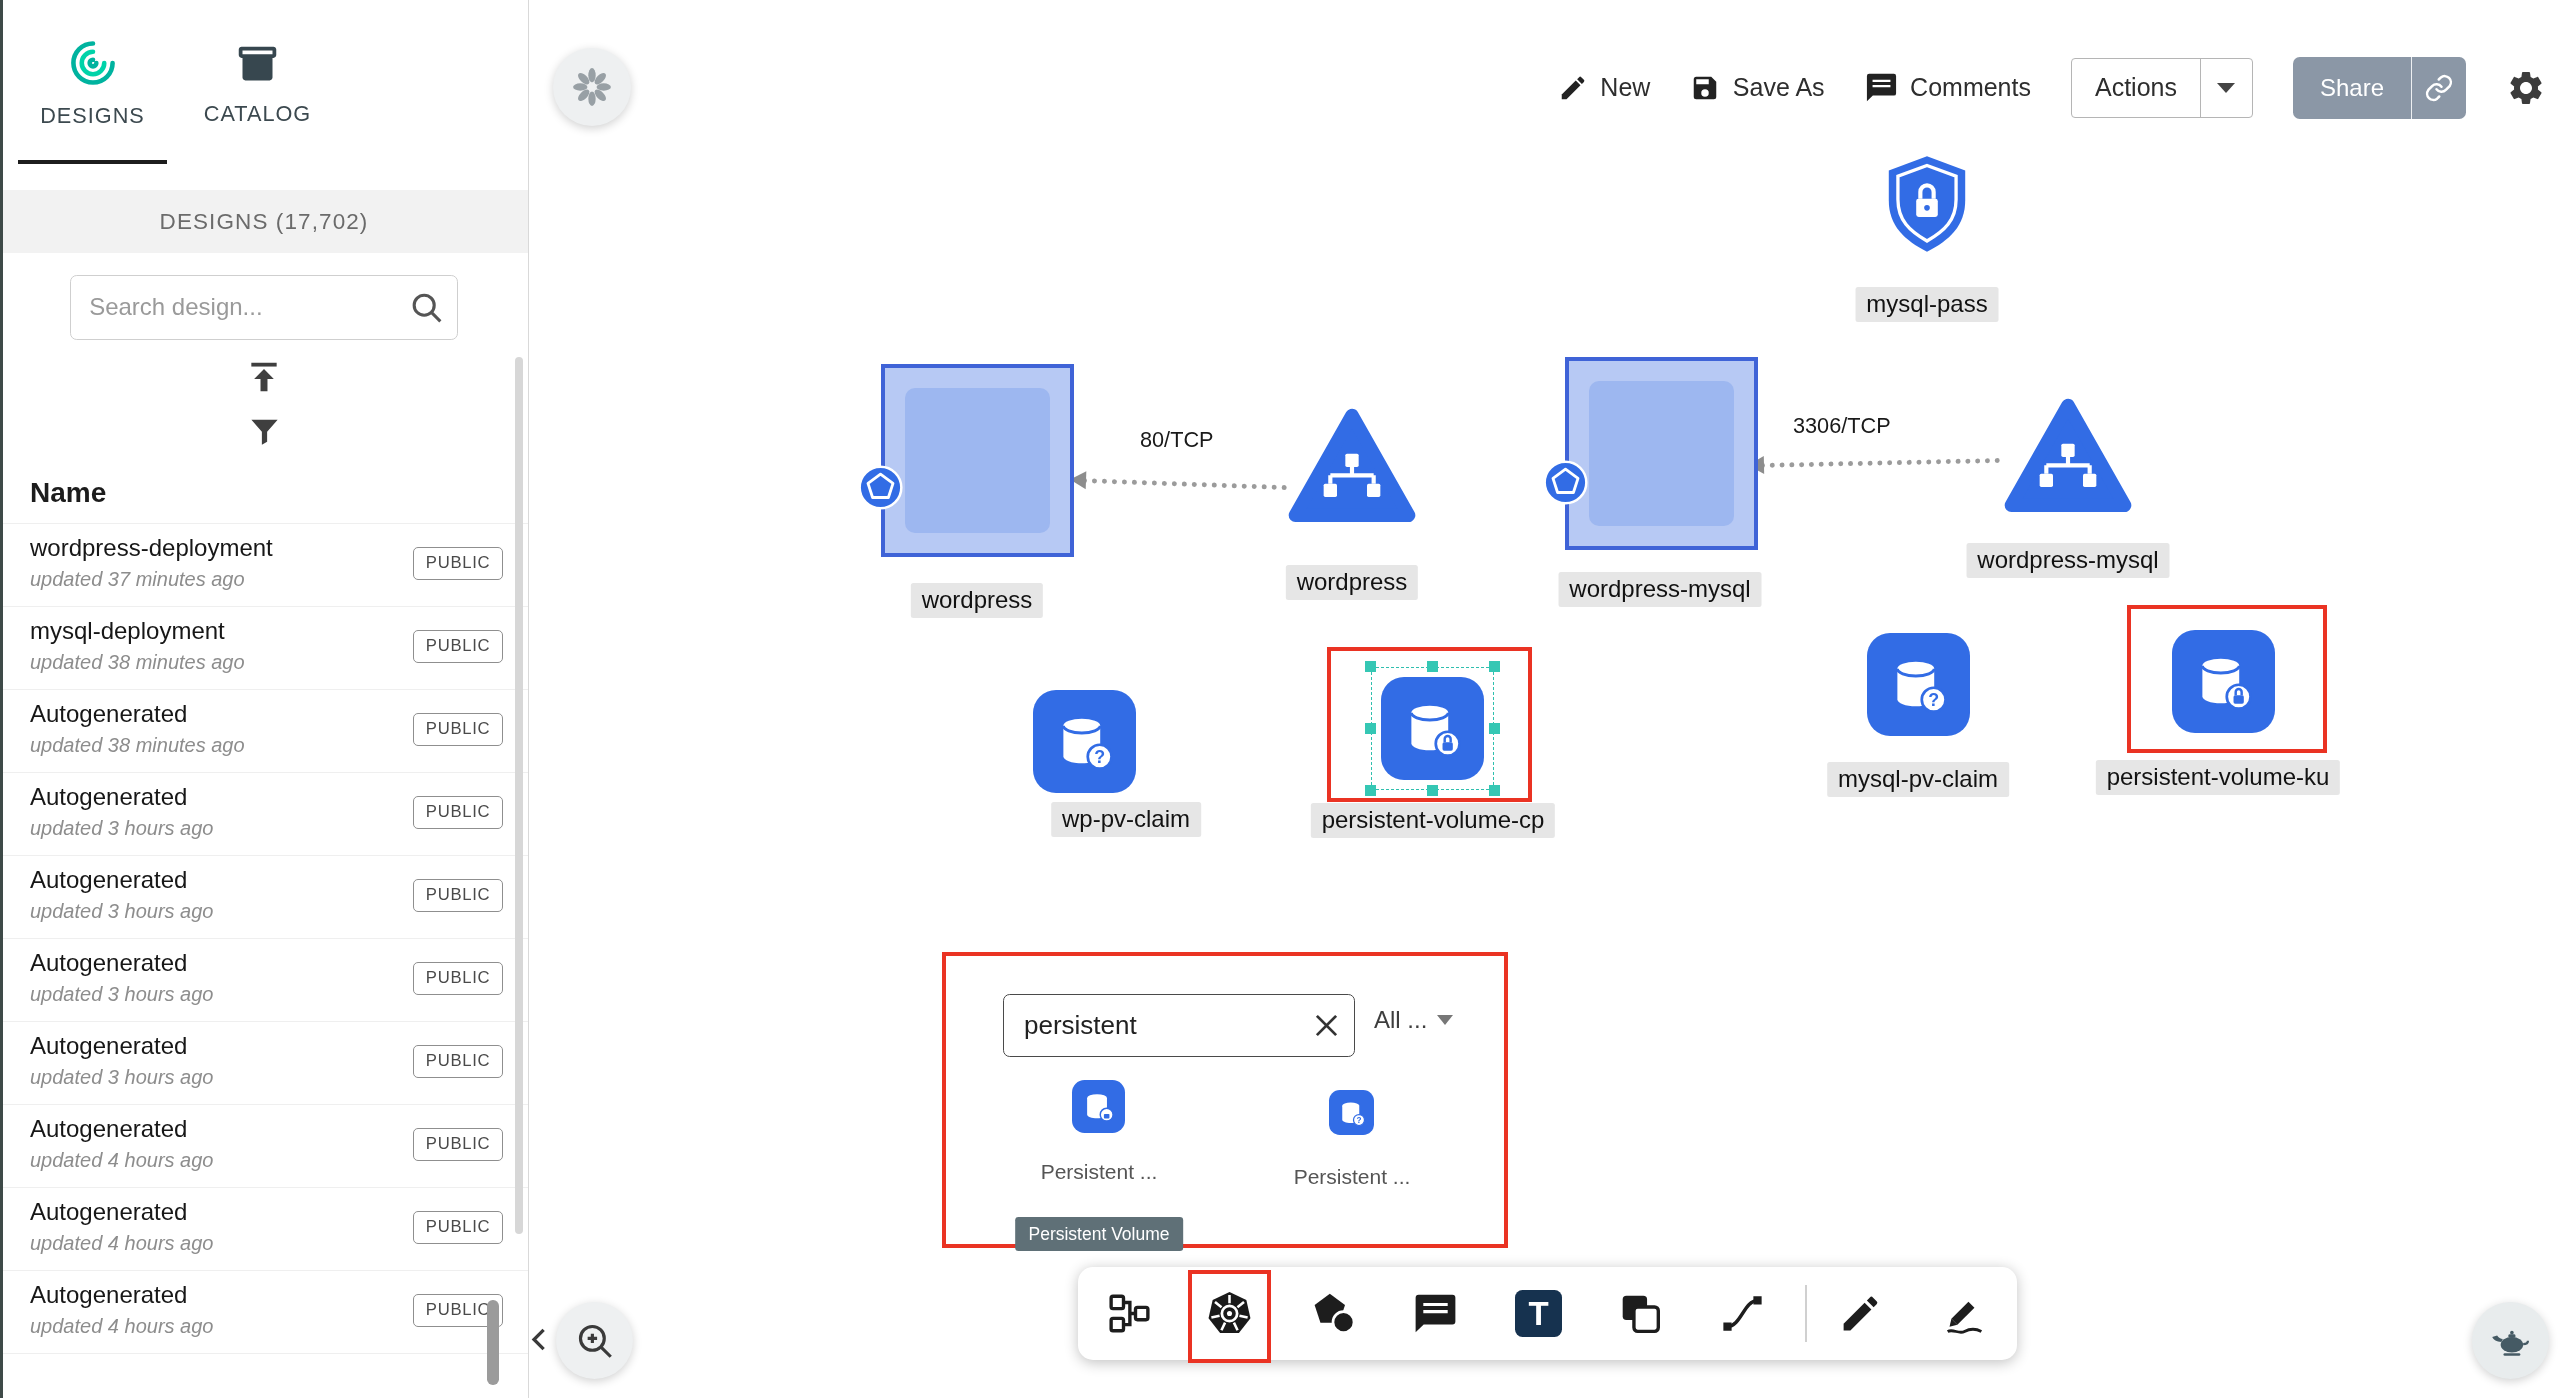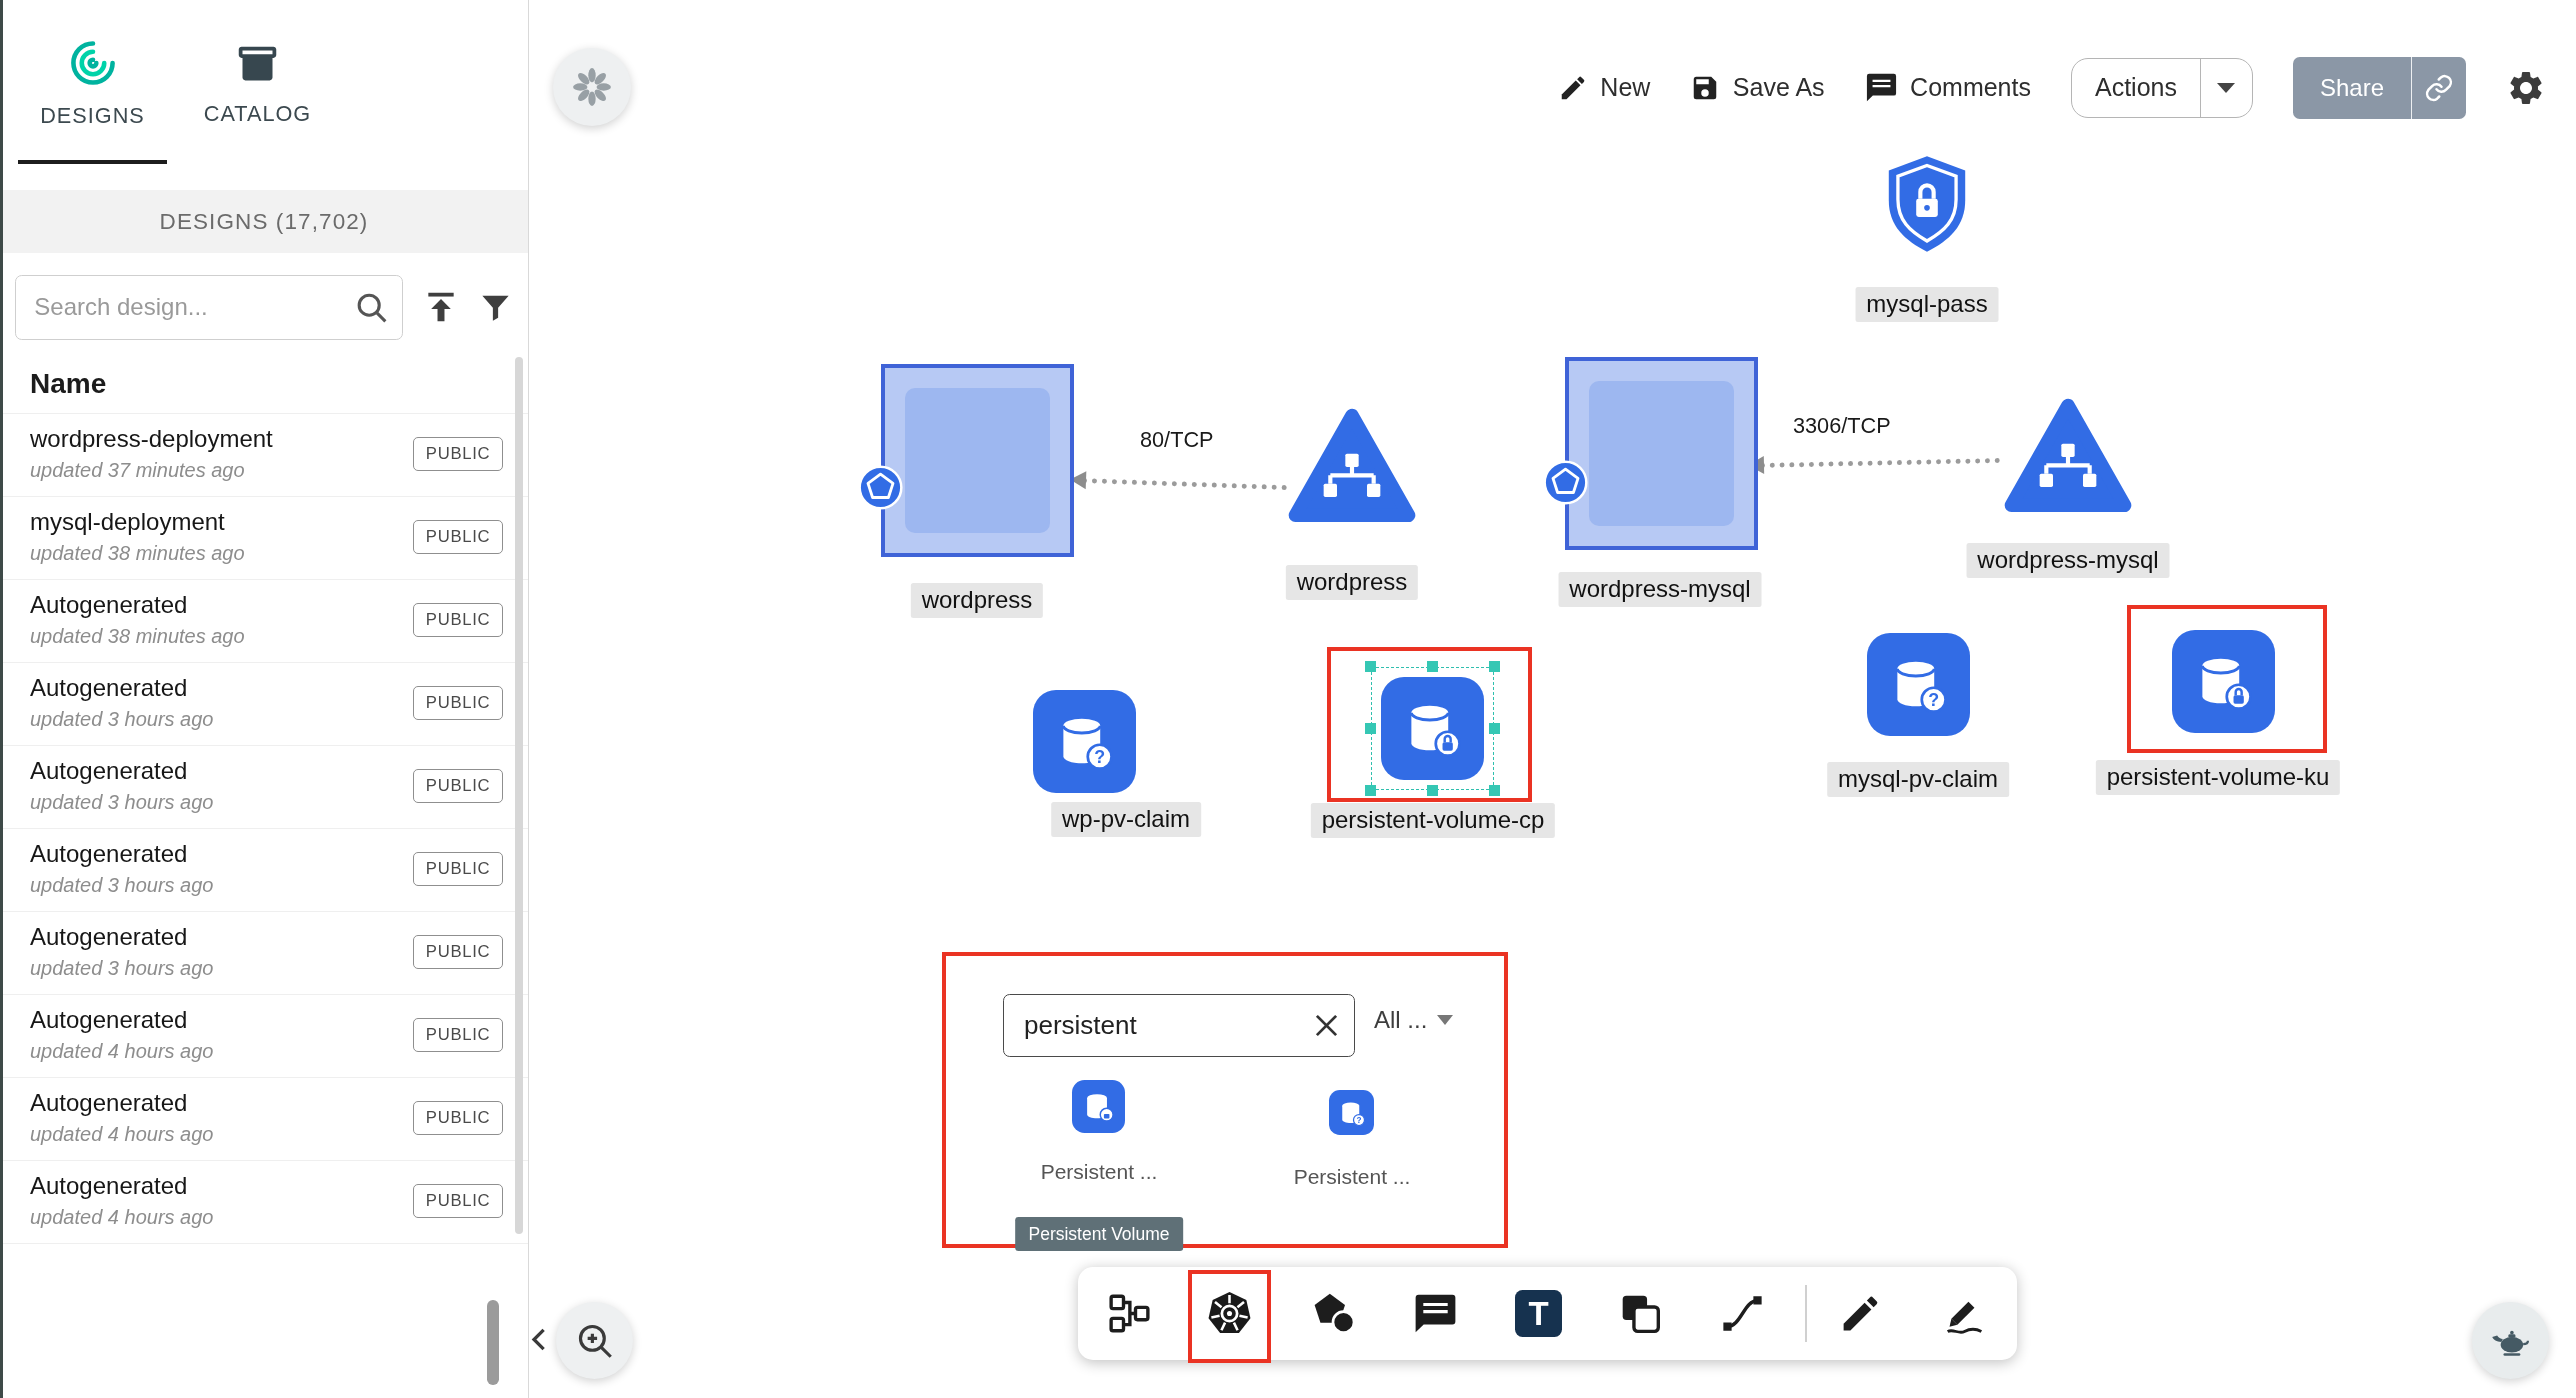--- a/index.html
+++ b/index.html
@@ -9,21 +9,21 @@
   .edge-strip { position:absolute; left:0; top:0; width:2.5px; height:100%; background:#3e4a48; z-index:50; }
 
   
   .sidebar { position:absolute; left:0; top:0; width:529px; height:100%; background:#fff; border-right:1.7px solid #d9d9d9; z-index:10; }
   .tabs { display:flex; height:167px; padding-left:10px; }
   .tab { width:165px; display:flex; flex-direction:column; align-items:center; justify-content:center; gap:15px; position:relative; cursor:pointer; }
   .tab.active::after { content:""; position:absolute; left:8.3px; right:8.3px; bottom:3.3px; height:3.3px; background:#1d1d1d; }
   .tab-label { font-size:21.7px; letter-spacing:1px; color:#3c494f; }
   .wa-sq { width:45px; height:45px; background:#141414; border-radius:6.7px; color:#fff; font-size:16.7px; font-weight:bold; display:flex; align-items:center; justify-content:center; letter-spacing:0.4px; }
   .panel-head { margin-top:23px; height:63px; background:#f2f2f2; display:flex; align-items:center; justify-content:center; font-size:22.5px; color:#6b6b6b; letter-spacing:1.1px; }
-  .search-row { display:flex; align-items:center; padding:0 15px; margin-top:21.7px; gap:18.3px; }
+  .search-row { display:flex; align-items:center; padding:0 15px; margin-top:21.7px; gap:18.3px;flex-direction:column; }
   .search-box { position:relative; flex:1; }
   .search-box input { width:100%; height:65px; border:1.7px solid #cfcfcf; border-radius:6.7px; font-size:24px; color:#333; padding:0 58px 0 18.3px; outline:none; font-family:"Liberation Sans",sans-serif; background:#fff; }
   .search-box input::placeholder { color:#9a9a9a; }
   .search-box .mag { position:absolute; right:13.3px; top:14px; }
   .icon-btn { background:none; border:none; cursor:pointer; display:flex; align-items:center; }
   .name-head { margin-top:28px; padding-left:30px; font-size:28px; font-weight:bold; color:#1c1c1c; }
   .dlist { margin-top:13.3px; border-top:1.7px solid #efefef; }
   .drow { height:83px; border-bottom:1.7px solid #efefef; position:relative; padding:10.8px 0 0 30px; cursor:pointer; }
   .dname { font-size:24px; color:#171717; }
   .dupd { font-size:20px; color:#8d8d8d; font-style:italic; margin-top:5.8px; }
@@ -35,21 +35,21 @@
   .tri-dn { display:inline-block; width:0; height:0; border-left:7.5px solid transparent; border-right:7.5px solid transparent; border-top:9.2px solid #555; vertical-align:middle; margin-left:10px; }
   .chev { position:absolute; top:5px; width:33px; height:33px; cursor:pointer; }
 
   
   .canvas { position:absolute; inset:0; z-index:1; }
   .circ { position:absolute; border-radius:50%; background:#eef0f1; display:flex; align-items:center; justify-content:center; box-shadow:0 2.5px 10px rgba(0,0,0,0.18); cursor:pointer; }
 
   .topbar { position:absolute; right:30px; top:55px; height:65px; display:flex; align-items:center; gap:40px; }
   .tb-group { display:flex; align-items:center; gap:12.5px; cursor:pointer; }
   .tb-label { font-size:25px; color:#2e2e2e; }
-  .actions-btn { display:flex; height:60px; border:1.7px solid #b5b5b5; border-radius:17px; overflow:hidden; cursor:pointer; background:#fff; }
+  .actions-btn { display:flex; height:60px; border:1.7px solid #b5b5b5; border-radius:4px; overflow:hidden; cursor:pointer; background:#fff; }
   .act-main { padding:0 23px; display:flex; align-items:center; font-size:25px; color:#2e2e2e; }
   .act-arrow { width:52px; border-left:1.7px solid #b5b5b5; display:flex; align-items:center; justify-content:center; }
   .act-arrow .tri { width:0; height:0; border-left:9.2px solid transparent; border-right:9.2px solid transparent; border-top:10.8px solid #444; }
   .share-btn { display:flex; height:62px; border-radius:6.7px; overflow:hidden; background:#8b97a6; cursor:pointer; }
   .share-main { padding:0 27px; display:flex; align-items:center; font-size:24px; color:#fff; }
   .share-link { width:55px; border-left:1.7px solid rgba(255,255,255,0.85); display:flex; align-items:center; justify-content:center; }
 
   .nlabel { position:absolute; transform:translateX(-50%); background:#e6e6e6; color:#121212; font-size:24px; padding:3.3px 10.8px; border-radius:2.5px; white-space:nowrap; z-index:6; }
   .elabel { position:absolute; font-size:21.7px; color:#1a1a1a; z-index:5; }
   .edge { position:absolute; height:0; border-top:5px dotted #9b9b9b; transform-origin:left center; z-index:2; }

